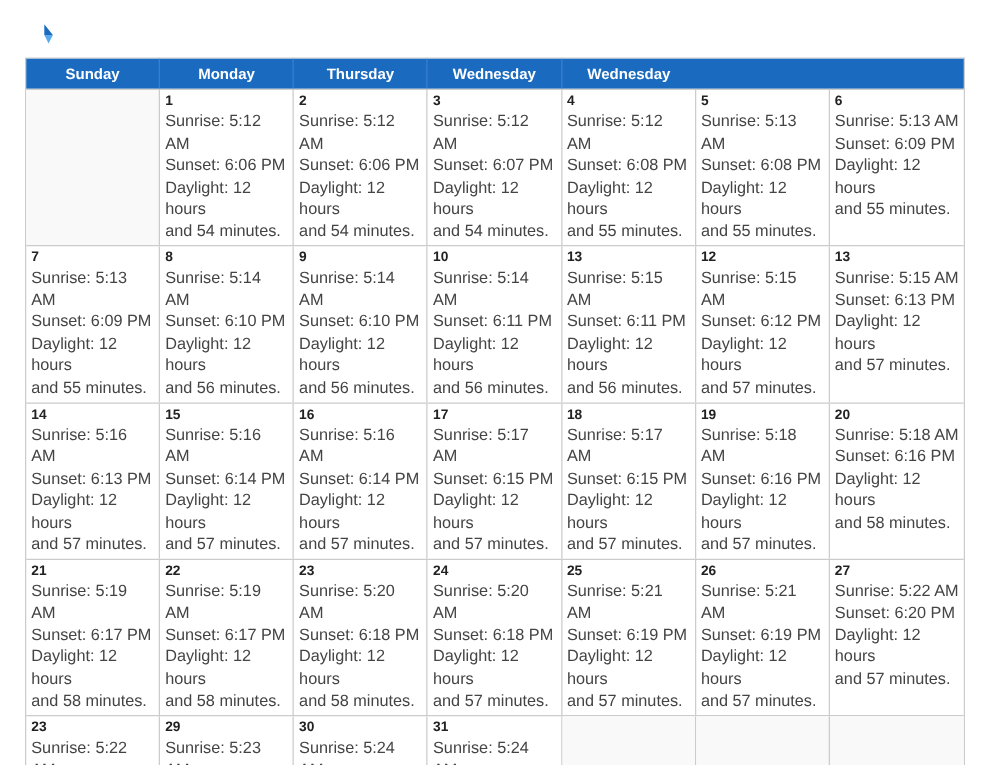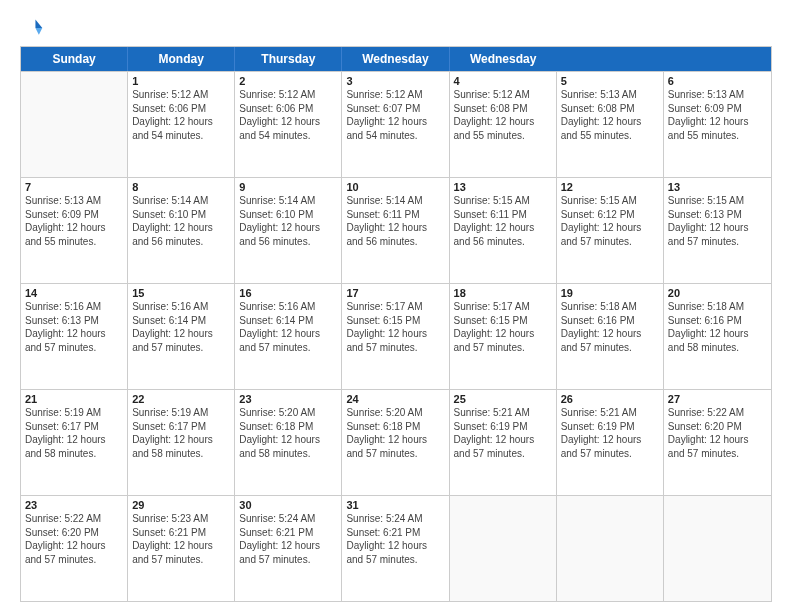--- a/index.html
+++ b/index.html
@@ -96,21 +96,21 @@
       flex-direction: column;
     }
     .cal-cell:last-child { border-right: none; }
     .cell-day {
       font-size: 11px;
       font-weight: bold;
       color: #222;
       margin-bottom: 1px;
     }
     .cell-info {
-      font-size: 10px;
+      font-size: 13px;
       color: #444;
       line-height: 1.35;
     }
     .empty-cell {
       background: #f9f9f9;
     }
   </style>
 </head>
 <body>
 

